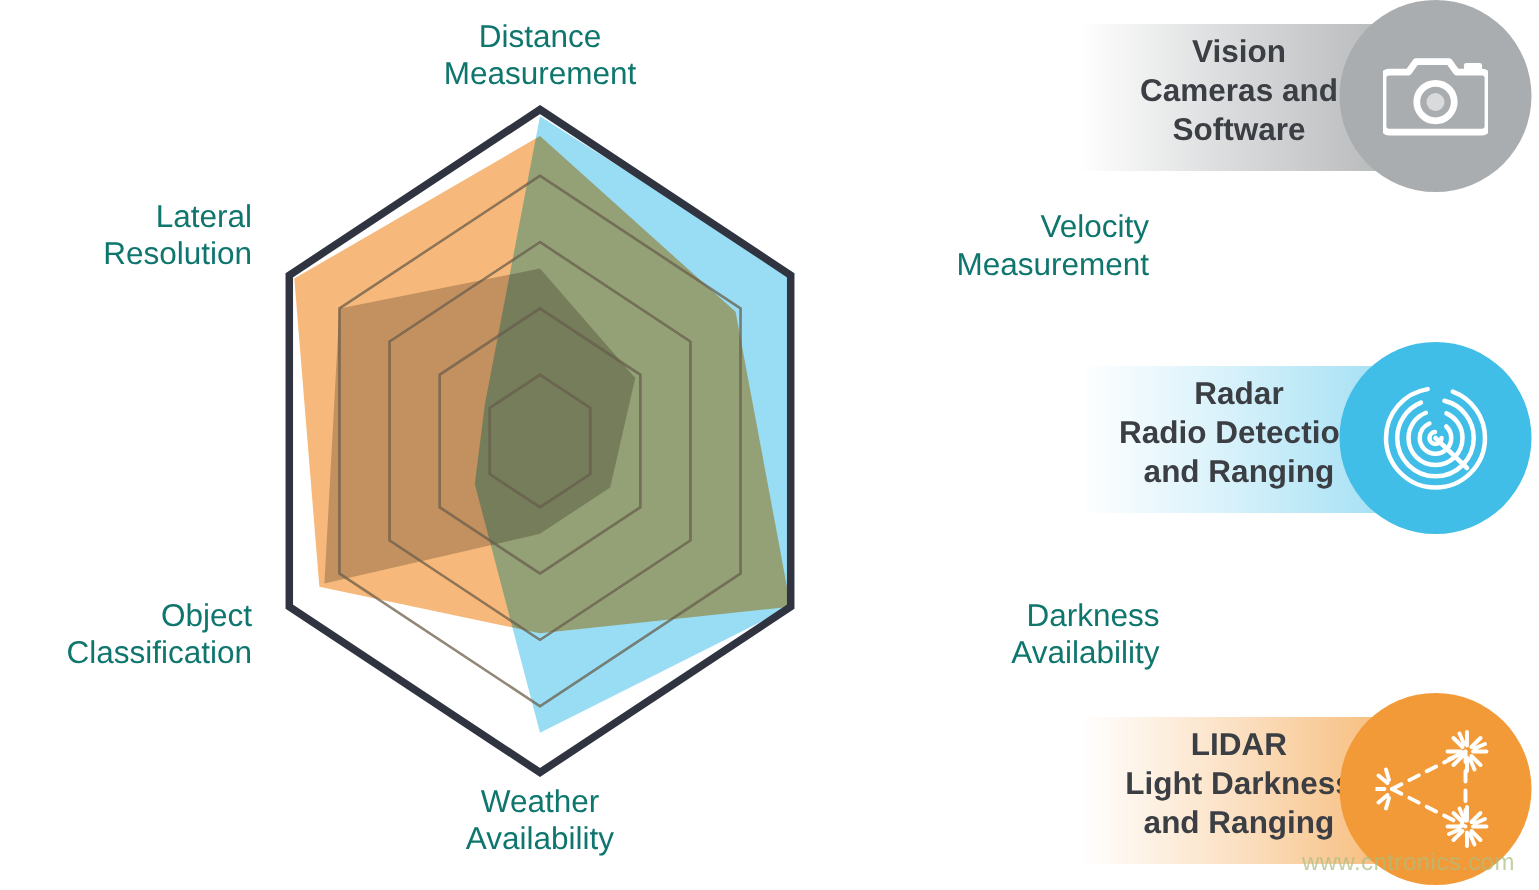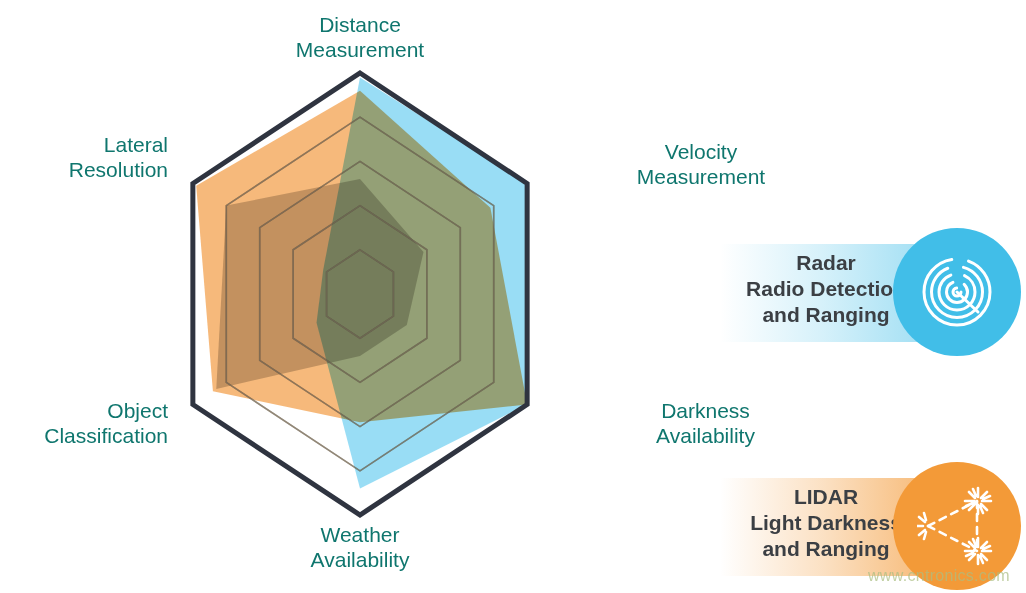--- a/index.html
+++ b/index.html
@@ -26,21 +26,21 @@
   .axis-label {
     position: absolute;
     color: #0f766e;
     font-weight: normal;
     font-size: 21px;
     line-height: 25px;
     white-space: pre-line;
   }
   .axis-label.ctr  { text-align: center; }
   .axis-label.rt   { text-align: right; }
-  .axis-label.lft  { text-align: center; margin-left: 40px; }
+  .axis-label.lft  { text-align: right; }
 
   #label-distance        { left: 215px; top: 12px;  width: 290px; }
   #label-velocity        { left: 556px; top: 139px; width: 210px; }
   #label-darkness        { left: 558px; top: 398px; width: 215px; }
   #label-weather         { left: 215px; top: 522px; width: 290px; }
   #label-object          { left: -10px; top: 398px; width: 178px; }
   #label-lateral         { left: -4px;  top: 132px; width: 172px; }
 
   
   #legend {
@@ -157,20 +157,34 @@
 
   <div class="axis-label rt" id="label-object">Object
 Classification</div>
 
   <div class="axis-label rt" id="label-lateral">Lateral
 Resolution</div>
 </div>
 
 <div id="legend">
 
+  <div class="legend-item" id="legend-vision">
+    <div class="legend-bar"></div>
+    <div class="legend-text">Vision
+Cameras and
+Software</div>
+    <div class="legend-circle">
+      <svg width="70" height="58" viewBox="0 0 70 58">
+        <path d="M4 13 h13 l5 -7 h22 l5 7 h17 a4 4 0 0 1 4 4 v32 a4 4 0 0 1 -4 4 h-62 a4 4 0 0 1 -4 -4 v-32 a4 4 0 0 1 4 -4 z" fill="none" stroke="#ffffff" stroke-width="4.5" stroke-linejoin="round"></path>
+        <circle cx="35" cy="33" r="12.5" fill="none" stroke="#ffffff" stroke-width="4.5"></circle>
+        <circle cx="35" cy="33" r="6" fill="#ffffff" opacity="0.55"></circle>
+        <rect x="54" y="7" width="12" height="5" rx="1.5" fill="#ffffff"></rect>
+      </svg>
+    </div>
+  </div>
 
   <div class="legend-item" id="legend-radar">
     <div class="legend-bar"></div>
     <div class="legend-text">Radar
 Radio Detection
 and Ranging</div>
     <div class="legend-circle">
       <svg width="80" height="80" viewBox="0 0 80 80">
         <g fill="none" stroke="#ffffff" stroke-width="3" stroke-linecap="round">
           <circle cx="40" cy="40" r="33" stroke-dasharray="150 17"></circle>

